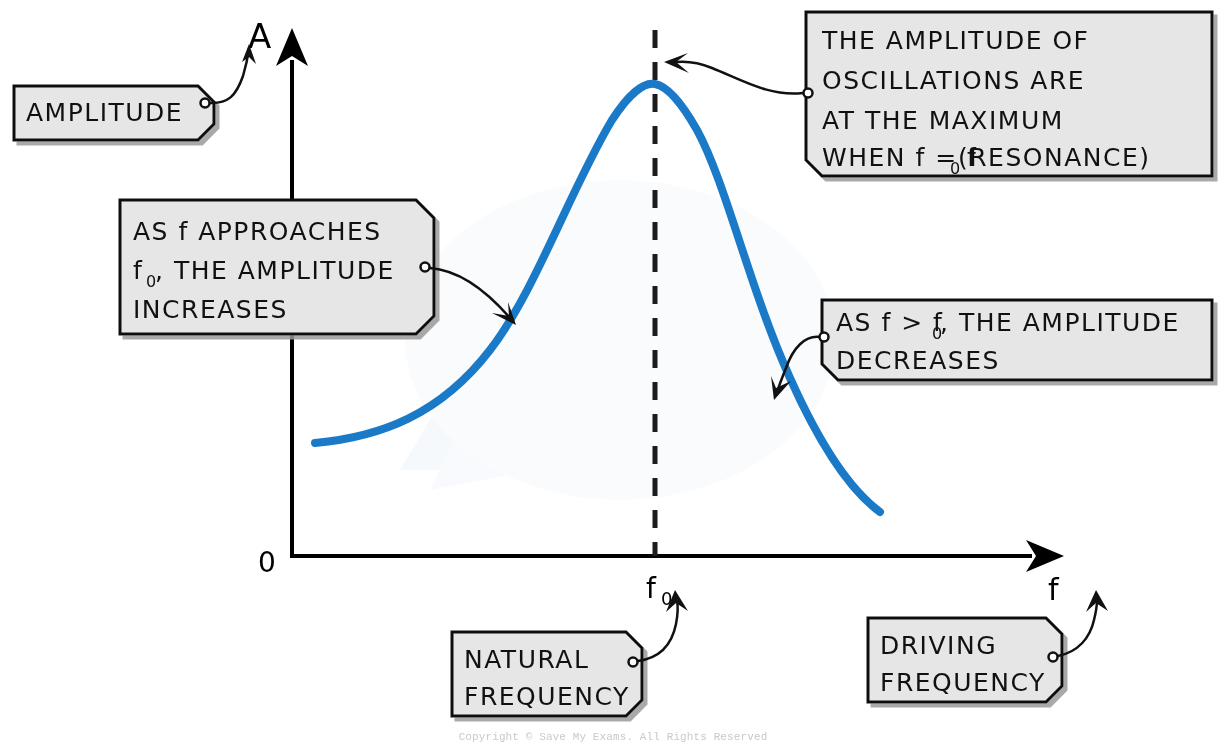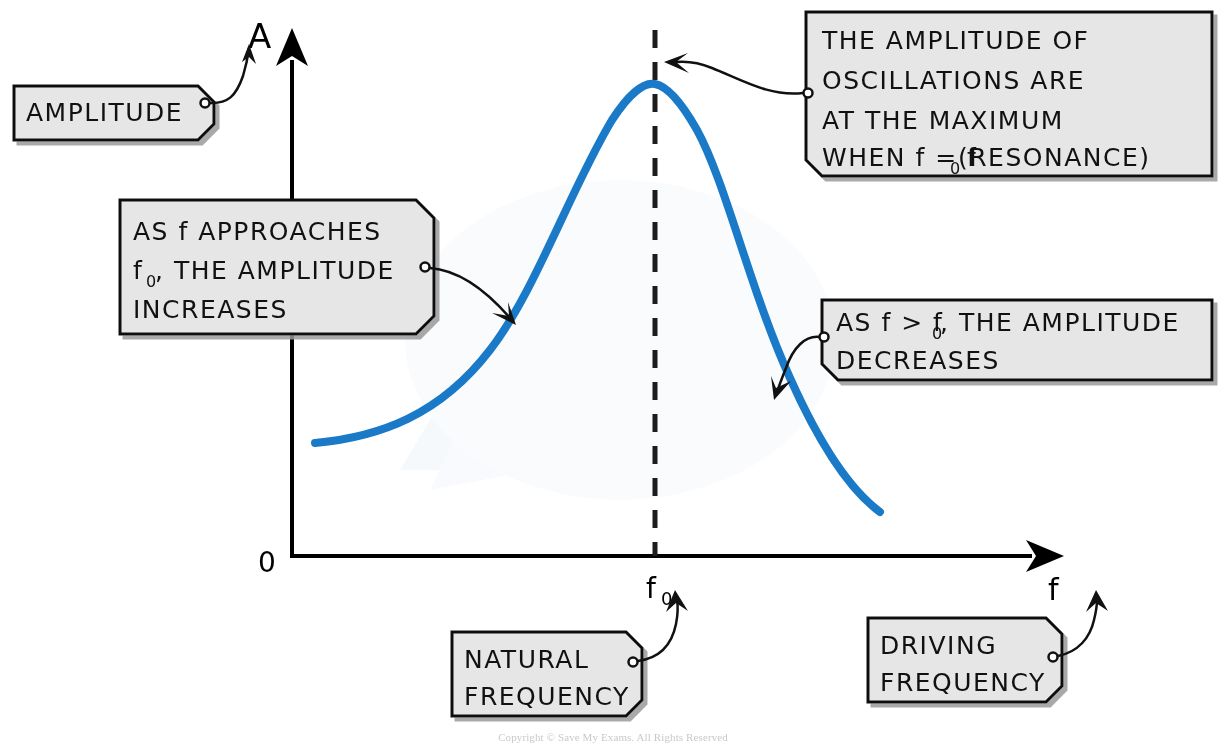--- a/index.html
+++ b/index.html
@@ -32,21 +32,21 @@
   .axis-label {
     font-family: "DejaVu Sans", sans-serif;
     fill: #000000;
   }
   .footer-text {
     position: absolute;
     left: 0;
     right: 0;
     bottom: 5px;
     text-align: center;
-    font-family: Liberation Serif, serif;
+    font-family: Liberation Mono, monospace;
     font-size: 11px;
     color: #c9c9c9;
     letter-spacing: 0.01em;
   }
 </style>
 </head>
 <body>
 
 <div id="page">
 

